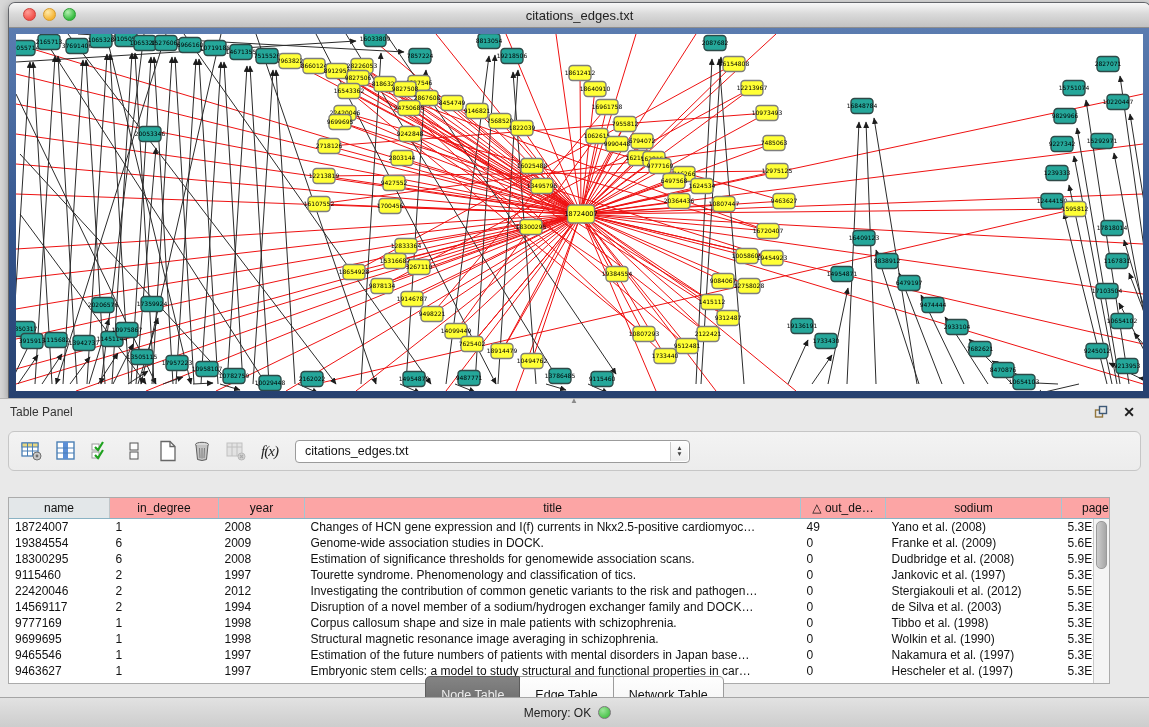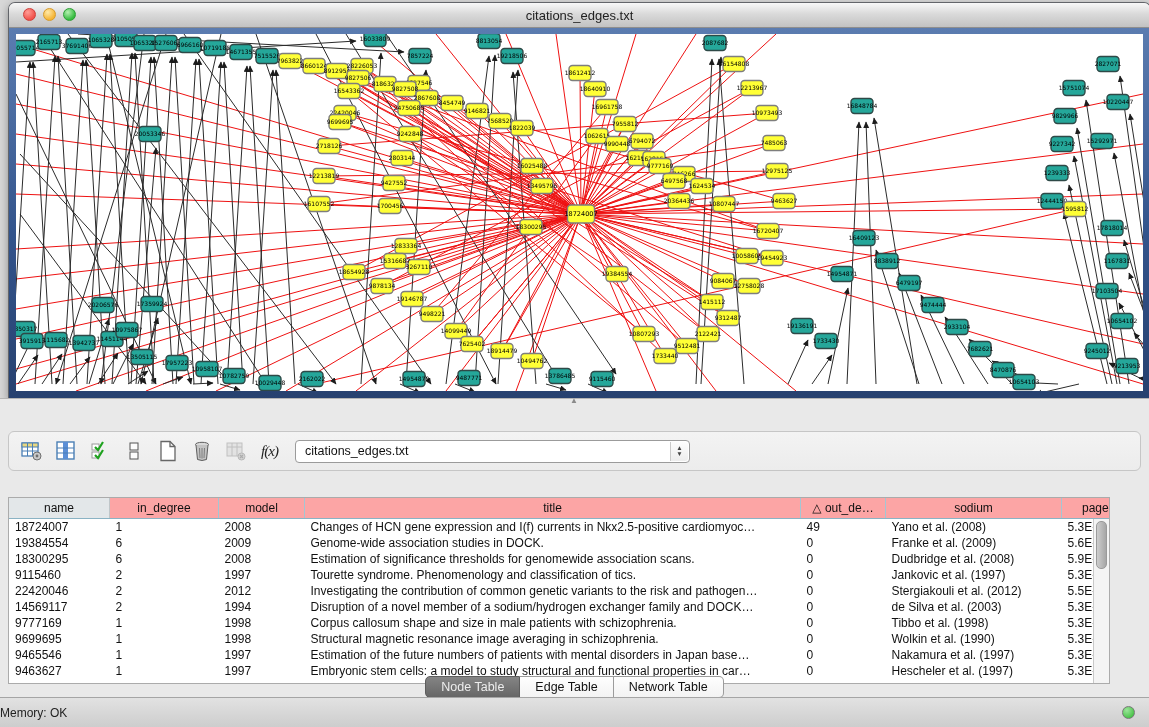--- a/index.html
+++ b/index.html
@@ -82,31 +82,31 @@
   th:nth-child(2){width:100px}
   th:nth-child(3){width:77px}
   th:nth-child(4){width:487px}
   th:nth-child(5){width:76px}
   th:nth-child(6){width:167px}
   th:nth-child(7){width:82px}
   .vscroll{position:absolute;right:0;top:21px;bottom:0;width:15px;background:#f4f4f4;border-left:1px solid #c9c9c9}
   .vthumb{position:absolute;left:2px;top:2px;width:9px;height:46px;border-radius:5px;background:linear-gradient(90deg,#cdcdcd,#a6a6a6);border:1px solid #9a9a9a}
   .tabs{position:absolute;left:0;right:0;top:277px;display:flex;justify-content:center}
   .tab{
-    height:20px;line-height:20px;padding:0 15px;background:linear-gradient(#fefefe,#f3f3f3);
+    height:20px;line-height:20px;padding:8px 15px;background:linear-gradient(#fefefe,#f3f3f3);
     border:1px solid #9c9c9c;border-left:none;font-size:12.5px;color:#111;
   }
   .tab:first-child{border-left:1px solid #9c9c9c;border-radius:5px 0 0 5px}
   .tab:last-child{border-radius:0 5px 5px 0}
   .tab.active{background:linear-gradient(#848484,#666666);color:#ededed;border-color:#5d5d5d}
   
   #status-bar{
     position:absolute;left:0;top:697px;width:1149px;height:30px;box-sizing:border-box;
     background:linear-gradient(#e2e2e2,#cdcdcd);border-top:1px solid #a5a5a5;
-    display:flex;align-items:center;justify-content:space-between;gap:7px;padding-right:14px;
+    display:flex;align-items:center;justify-content:center;gap:7px;padding-right:14px;
     font-size:12px;color:#222;
   }
   .mem-dot{width:13px;height:13px;border-radius:50%;background:radial-gradient(circle at 35% 30%,#9ce59a,#2eb82e);border:1px solid #787878;box-sizing:border-box}
 </style>
 </head>
 <body>
 
 <div id="graph-window">
   <div class="titlebar">
     <div class="lights">
@@ -618,20 +618,31 @@
           <text x="1059" y="177" text-anchor="middle" class="nl">1595812</text>
           <rect x="551.5" y="171" width="27" height="18" rx="3.5" class="ny"></rect>
           <text x="565" y="182" text-anchor="middle" class="nlh">18724007</text>
         </svg>
     </div>
   </div>
 </div>
 
 <div id="table-panel">
   <div class="grip">▲</div>
+  <div class="tp-header">
+    <span>Table Panel</span>
+    <span class="spacer"></span>
+    <span class="tp-icon">
+      <svg width="14" height="14" viewBox="0 0 14 14">
+        <rect x="1.5" y="5" width="7" height="7" fill="none" stroke="#93763c" stroke-width="1.4"></rect>
+        <rect x="5.5" y="1.5" width="7" height="7" fill="#e9e9e9" stroke="#3f5a78" stroke-width="1.4"></rect>
+      </svg>
+    </span>
+    <span class="tp-icon close-x">✕</span>
+  </div>
 
   <div class="toolbar">
     <span class="tbi">
       <svg width="22" height="22" viewBox="0 0 22 22">
         <rect x="1" y="3" width="16" height="13" fill="#fff" stroke="#4a7fb5" stroke-width="1.3"></rect>
         <rect x="1" y="3" width="16" height="4" fill="#e8d77f" stroke="#4a7fb5"></rect>
         <line x1="6.5" y1="3" x2="6.5" y2="16" stroke="#4a7fb5"></line>
         <line x1="11.5" y1="3" x2="11.5" y2="16" stroke="#4a7fb5"></line>
         <line x1="1" y1="11" x2="17" y2="11" stroke="#4a7fb5"></line>
         <circle cx="16" cy="16" r="4" fill="#c9c9c9" stroke="#6f6f6f"></circle>
@@ -694,21 +705,21 @@
         </span>
     </div>
   </div>
 
   <div class="table-box">
     <table>
       <thead>
           <tr id="thead-row">
             <th class="sel">name</th>
             <th>in_degree</th>
-            <th>model</th>
+            <th>year</th>
             <th>title</th>
             <th>△ out_de…</th>
             <th>sodium</th>
             <th>pagerank</th>
           </tr>
         </thead>
       <tbody id="tbody">
           <tr>
             <td class="c0">18724007</td>
             <td class="c1">1</td>

